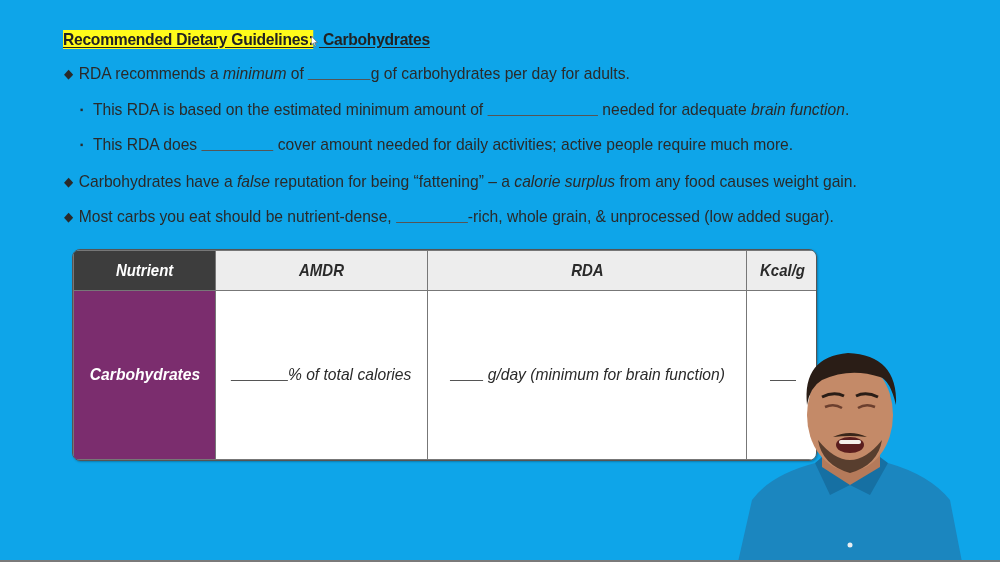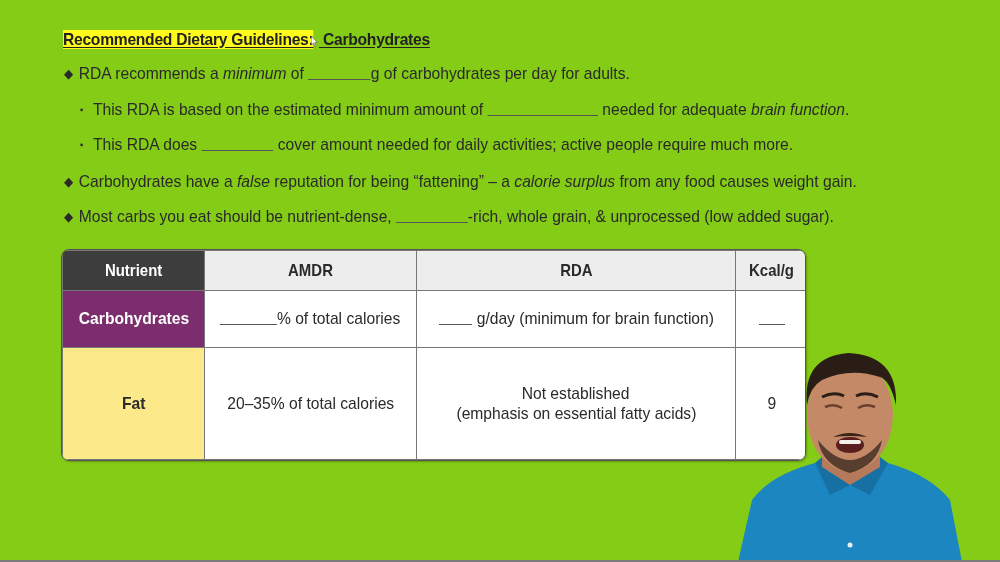--- a/index.html
+++ b/index.html
@@ -1,19 +1,19 @@
 <!DOCTYPE html>
 <html><head>
 <meta charset="utf-8">
 <style>
   * { box-sizing: border-box; margin: 0; padding: 0; }
   html, body { width: 1000px; height: 562px; overflow: hidden; background: #ffffff; }
   body { position: relative; font-family: "Liberation Sans", sans-serif; color: #222; }
 
-  .slide { position: absolute; left: 0; top: 0; width: 1000px; height: 562px; background: #84cc16; }
+  .slide { position: absolute; left: 0; top: 0; width: 1000px; height: 562px; background: #0ea5e9; }
 
   .title {
     position: absolute; left: 63px; top: 30px;
     font-family: "Liberation Sans", sans-serif;
     font-weight: bold; font-size: 17px; letter-spacing: -0.3px;
     text-decoration: underline; text-underline-offset: 2px;
     transform: scaleX(0.92); transform-origin: left center;
     white-space: nowrap;
   }
   .title .hl { background: #fffb1a; }
@@ -23,23 +23,24 @@
   .bl {
     position: absolute; white-space: nowrap; font-size: 17px; color: #2a2a2a;
     transform: scaleX(0.92); transform-origin: left center;
   }
   .bl .glyph { display: inline-block; width: 16px; font-size: 13px; vertical-align: 1px; }
   .bl.sub .glyph { font-size: 10px; width: 14px; vertical-align: 2px; }
   .bl i { font-style: italic; }
   .blank { display: inline-block; border-bottom: 1px solid #555; height: 14px; vertical-align: -1px; }
 
   .tbl {
-    position: absolute; left: 61px; top: 249px; width: 745px; height: 212px;
+    position: absolute; left: 72px; top: 249px; width: 745px; height: 212px;
     border: 1.5px solid #555; border-radius: 8px; overflow: hidden;
     box-shadow: 1px 1px 2px rgba(0,0,0,0.25);
+    font-style: italic;
   }
   table { border-collapse: collapse; width: 100%; height: 100%; table-layout: fixed; }
   td, th {
     border: 1px solid #777; text-align: center; vertical-align: middle;
     font-size: 17px; color: #2a2a2a; font-weight: normal;
   }
   th { background: #ededed; font-weight: bold; height: 40px; }
   th.nutrient-h { background: #3d3d3d; color: #fff; }
   td { background: #fff; }
   td.row-h { font-weight: bold; }
@@ -98,29 +99,20 @@
         <th><span class="cell-txt">AMDR</span></th>
         <th><span class="cell-txt">RDA</span></th>
         <th><span class="cell-txt">Kcal/g</span></th>
       </tr>
       <tr>
         <td class="row-h" style="background:#7b2d6e;color:#fff"><span class="cell-txt">Carbohydrates</span></td>
         <td><span class="cell-txt"><span class="blank" style="width:62px"></span><span>% of total calories</span></span></td>
         <td><span class="cell-txt"><span class="blank" style="width:36px;margin-right:5px"></span><span>g/day (minimum for brain function)</span></span></td>
         <td><span class="blank" style="width:26px"></span></td>
       </tr>
-      <tr>
-        <td class="row-h" style="background:#fbe98a"><span class="cell-txt">Fat</span></td>
-        <td><span class="cell-txt">20–35% of total calories</span></td>
-        <td style="line-height:20px">
-          <span class="cell-txt">Not established</span><br>
-          <span class="cell-txt">(emphasis on essential fatty acids)</span>
-        </td>
-        <td><span class="cell-txt">9</span></td>
-      </tr>
     </tbody>
       </table>
   </div>
 
   <svg class="presenter" viewBox="0 0 240 217">
 
     <path d="M8 217 L22 155 Q40 130 85 118 L120 140 L158 118 Q200 130 220 155 L232 217 Z" fill="#1b86bf"></path>
     <path d="M85 118 L100 150 L120 140 L140 150 L158 118 L150 112 L120 135 L92 112 Z" fill="#1670a3"></path>
     <circle cx="120" cy="200" r="2.5" fill="#e8eef2"></circle>
 

